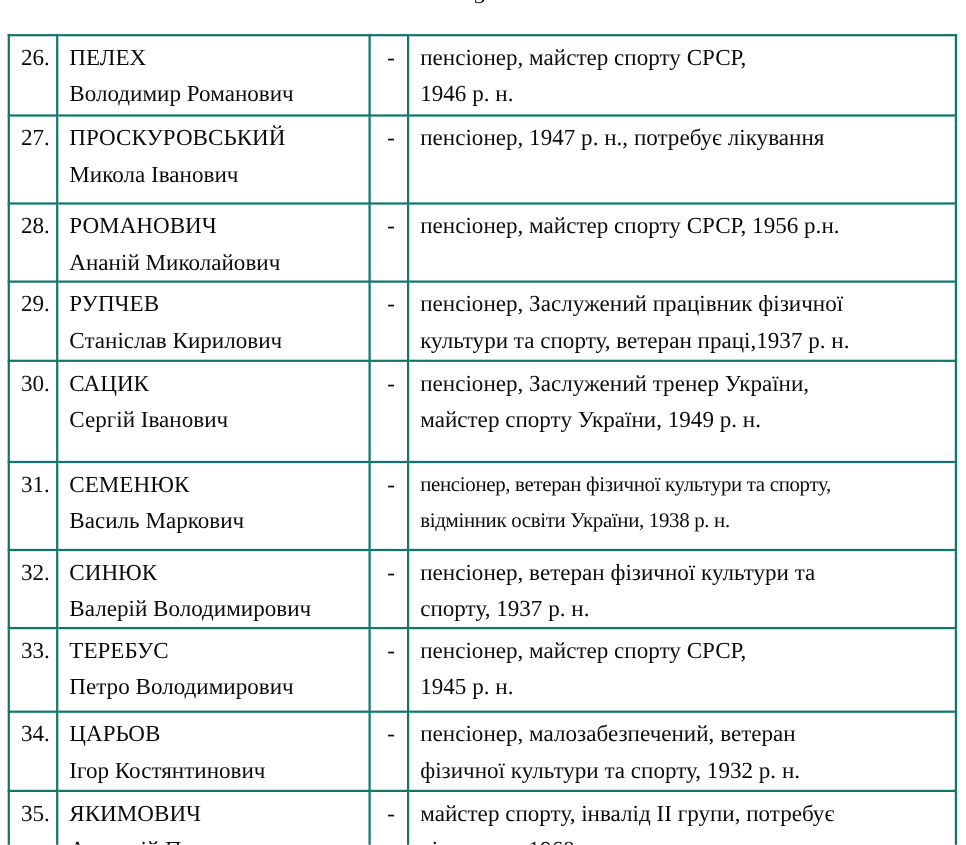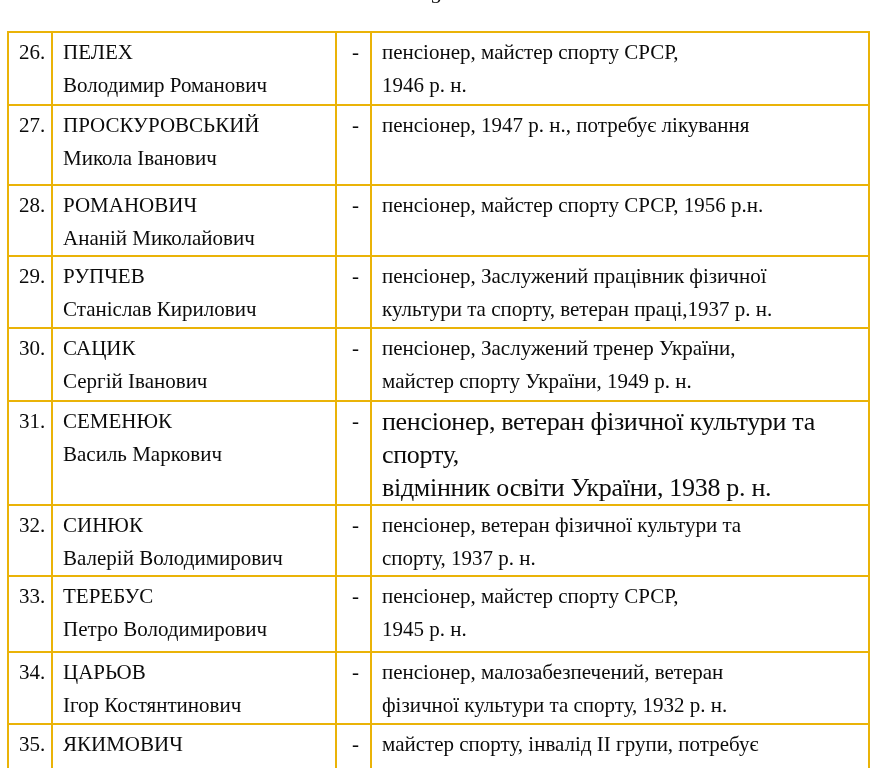--- a/index.html
+++ b/index.html
@@ -36,21 +36,21 @@
   
   table.doc-table {
     position: absolute;
     left: 7px;
     top: 31px;
     width: 861px;
     border-collapse: collapse;
     table-layout: fixed;
   }
   table.doc-table td {
-    border: 2px solid #eab308;
+    border: 2px solid #0f766e;
     vertical-align: top;
     font-size: 21px;
     line-height: 33px;
     padding: 3px 6px 0 10px;
     white-space: pre-line;
     overflow: hidden;
   }
   td.c-num {
     padding-left: 8px;
     padding-right: 2px;
@@ -59,30 +59,30 @@
     text-align: center;
     padding-left: 0;
     padding-right: 0;
   }
 
   
   tbody tr:nth-child(1)  { height: 73px; }
   tbody tr:nth-child(2)  { height: 80px; }
   tbody tr:nth-child(3)  { height: 71px; margin-top: 38px; }
   tbody tr:nth-child(4)  { height: 72px; margin-top: 24px; }
-  tbody tr:nth-child(5)  { height: 73px; }
+  tbody tr:nth-child(5)  { height: 92px; }
   tbody tr:nth-child(6)  { height: 80px; }
   tbody tr:nth-child(7)  { height: 70px; }
   tbody tr:nth-child(8)  { height: 76px; }
   tbody tr:nth-child(9)  { height: 72px; margin-top: 32px; }
   tbody tr:nth-child(10) { height: 57px; }
 
   
   tbody tr:nth-child(6) td.c-desc {
-    font-size: 26px;
+    font-size: 19px;
     letter-spacing: -0.3px;
   }
 </style>
 </head>
 <body>
 
 <div class="page-number-clip">
   <span>5</span>
 </div>
 

